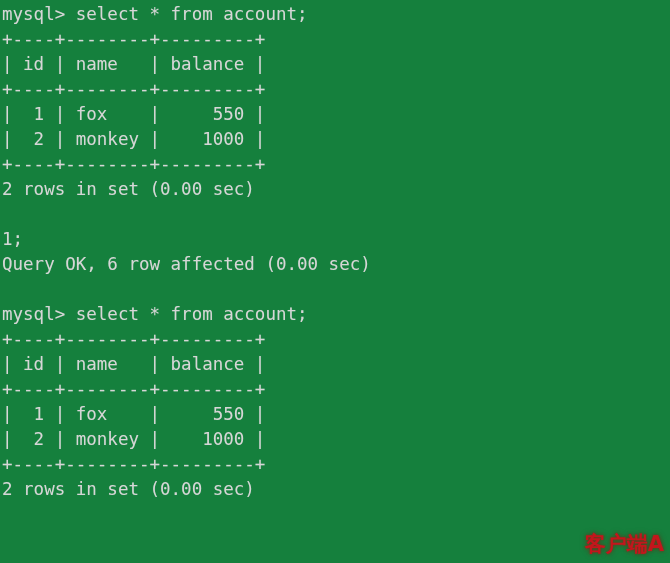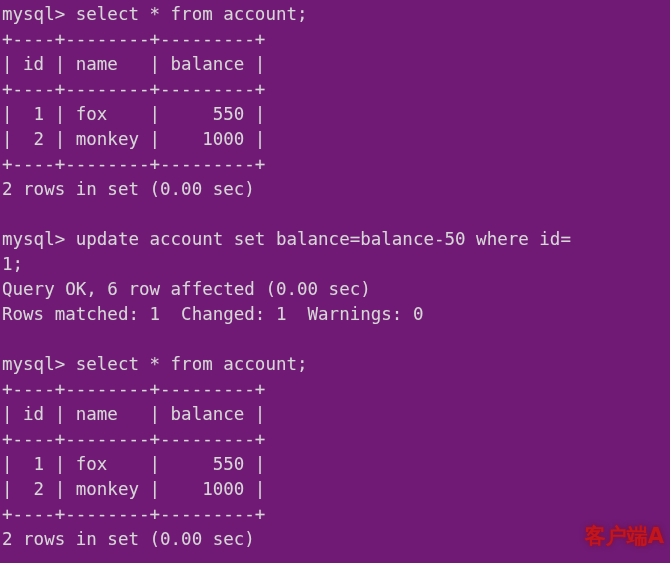--- a/index.html
+++ b/index.html
@@ -14,21 +14,21 @@
     position: relative;
     font-family: "DejaVu Sans Mono", "Liberation Mono", monospace;
   }
 
   #terminal {
     position: absolute;
     left: 0;
     top: 0;
     width: 670px;
     height: 563px;
-    background: #701a75;
+    background: #15803d;
     padding: 2px 0 0 2px;
     box-sizing: border-box;
   }
 
   .term-line {
     font-family: "DejaVu Sans Mono", "Liberation Mono", monospace;
     font-size: 17.5px;
     line-height: 25px;
     height: 25px;
     color: #d6d6d6;
@@ -37,21 +37,21 @@
     text-shadow: 0 0 1px rgba(255,255,255,0.18);
   }
 
   .term-line.blank {
     color: transparent;
   }
 
   #annotation {
     position: absolute;
     right: 6px;
-    bottom: 14px;
+    bottom: 6px;
     font-family: "DejaVu Sans", "Liberation Sans", sans-serif;
     font-size: 21px;
     line-height: 26px;
     font-weight: 700;
     color: #c3161c;
     text-shadow: 0 0 3px rgba(180,10,10,0.55), 0 0 6px rgba(120,0,0,0.4);
     white-space: pre;
   }
 </style>
 </head>
@@ -61,24 +61,22 @@
 
   <div class="term-line">mysql&gt; select * from account;</div>
   <div class="term-line">+----+--------+---------+</div>
   <div class="term-line">| id | name   | balance |</div>
   <div class="term-line">+----+--------+---------+</div>
   <div class="term-line">|  1 | fox    |     550 |</div>
   <div class="term-line">|  2 | monkey |    1000 |</div>
   <div class="term-line">+----+--------+---------+</div>
   <div class="term-line">2 rows in set (0.00 sec)</div>
   <div class="term-line blank"></div>
-  <div class="term-line">mysql&gt; update account set balance=balance-50 where id=</div>
   <div class="term-line">1;</div>
   <div class="term-line">Query OK, 6 row affected (0.00 sec)</div>
-  <div class="term-line">Rows matched: 1  Changed: 1  Warnings: 0</div>
   <div class="term-line blank"></div>
   <div class="term-line">mysql&gt; select * from account;</div>
   <div class="term-line">+----+--------+---------+</div>
   <div class="term-line">| id | name   | balance |</div>
   <div class="term-line">+----+--------+---------+</div>
   <div class="term-line">|  1 | fox    |     550 |</div>
   <div class="term-line">|  2 | monkey |    1000 |</div>
   <div class="term-line">+----+--------+---------+</div>
   <div class="term-line">2 rows in set (0.00 sec)</div>
 

